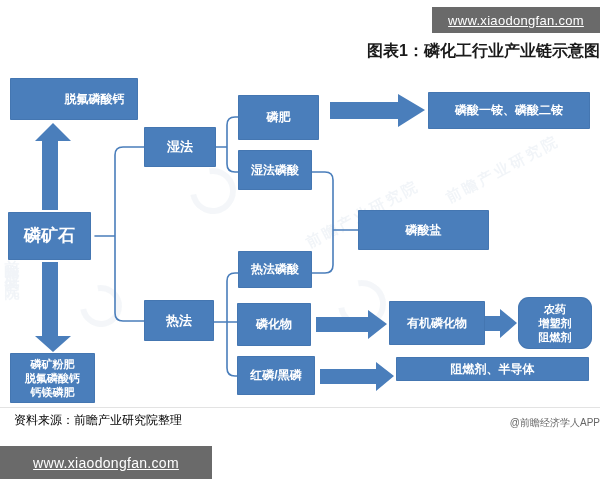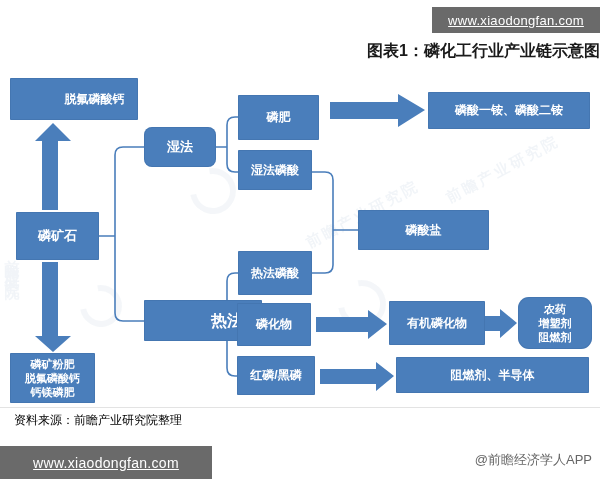--- a/index.html
+++ b/index.html
@@ -25,52 +25,52 @@
   
   .node{
     position:absolute;background:#4a7ebb;color:#ffffff;
     display:flex;align-items:center;justify-content:center;
     text-align:center;font-weight:bold;white-space:pre-line;
     font-size:12px;line-height:1.35;border-radius:1px;
     box-shadow:0 0 0 1px rgba(58,103,160,.35) inset;
   }
   .node.sm{font-size:11px;line-height:1.3;}
   #n-defluor{left:10px;top:78px;width:87px;height:42px;padding-left:41px;}
-  #n-rock{left:16px;top:212px;width:83px;height:48px;font-size:13px;}
+  #n-rock{left:8px;top:212px;width:83px;height:48px;font-size:17px;}
   #n-rockfert{left:10px;top:353px;width:85px;height:50px;}
-  #n-wet{left:144px;top:127px;width:72px;height:40px;font-size:13px;border-radius:8px;}
-  #n-thermal{left:144px;top:300px;width:70px;height:41px;font-size:16px;padding-left:48px;}
+  #n-wet{left:144px;top:127px;width:72px;height:40px;font-size:13px;}
+  #n-thermal{left:144px;top:300px;width:70px;height:41px;font-size:13px;}
   #n-fert{left:238px;top:95px;width:81px;height:45px;}
   #n-wetacid{left:238px;top:150px;width:74px;height:40px;}
-  #n-thermacid{left:238px;top:251px;width:74px;height:44px;}
+  #n-thermacid{left:238px;top:251px;width:74px;height:37px;}
   #n-phosphide{left:237px;top:303px;width:74px;height:43px;}
   #n-redblack{left:237px;top:356px;width:78px;height:39px;}
   #n-mapdap{left:428px;top:92px;width:162px;height:37px;}
   #n-salts{left:358px;top:210px;width:131px;height:40px;}
   #n-organic{left:389px;top:301px;width:96px;height:44px;}
   #n-pesticide{left:518px;top:297px;width:74px;height:52px;border-radius:11px;}
-  #n-flameretard{left:396px;top:357px;width:193px;height:36px;}
+  #n-flameretard{left:396px;top:357px;width:193px;height:24px;}
   
   #wires{left:0;top:0;pointer-events:none;}
   
   .bg-wm{
     position:absolute;color:#7f9fc0;opacity:.10;font-size:15px;
     font-weight:bold;pointer-events:none;white-space:nowrap;
   }
   .bg-wm.vert{writing-mode:vertical-rl;letter-spacing:4px;}
   .bg-wm.diag{transform:rotate(-28deg);letter-spacing:3px;}
   .wm-ring{
     position:absolute;border:6px solid #9bb3c9;border-radius:50%;
     opacity:.10;pointer-events:none;border-left-color:transparent;
     transform:rotate(35deg);
   }
   
   #footer-sep{left:0;top:407px;width:600px;height:1px;background:#e3e3e3;}
   #source-note{left:14px;top:412px;font-size:12px;color:#000000;}
-  #credit{right:8px;top:416px;font-size:13px;color:#666666;margin-top:35px;}
+  #credit{right:0;top:416px;font-size:10px;color:#666666;}
 </style>
 </head>
 <body>
 
 <span class="bg-wm vert" style="left:2px;top:248px;">前瞻产业研究院</span>
 <span class="bg-wm diag" style="left:300px;top:205px;">前瞻产业研究院</span>
 <span class="bg-wm diag" style="left:440px;top:160px;">前瞻产业研究院</span>
 <div class="wm-ring" style="left:190px;top:168px;width:34px;height:34px;"></div>
 <div class="wm-ring" style="left:338px;top:280px;width:36px;height:36px;"></div>
 <div class="wm-ring" style="left:80px;top:285px;width:30px;height:30px;"></div>

